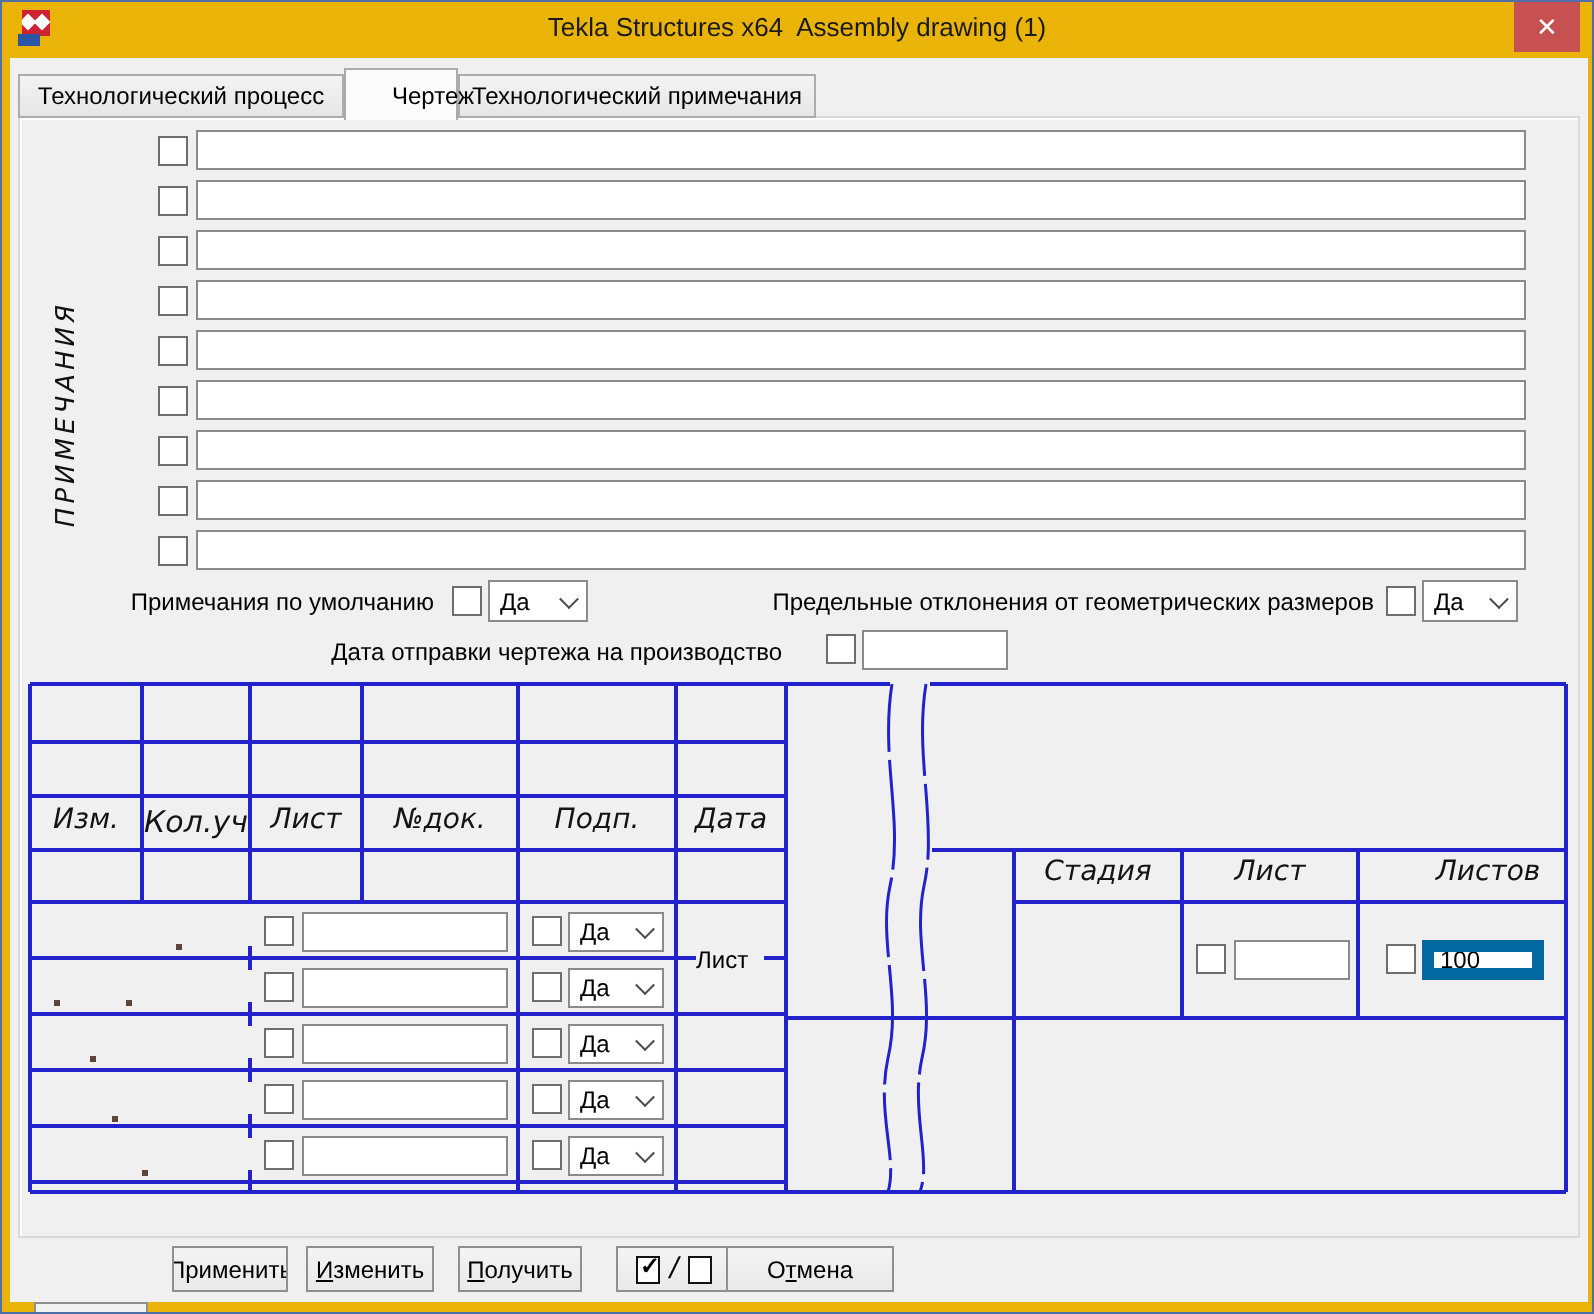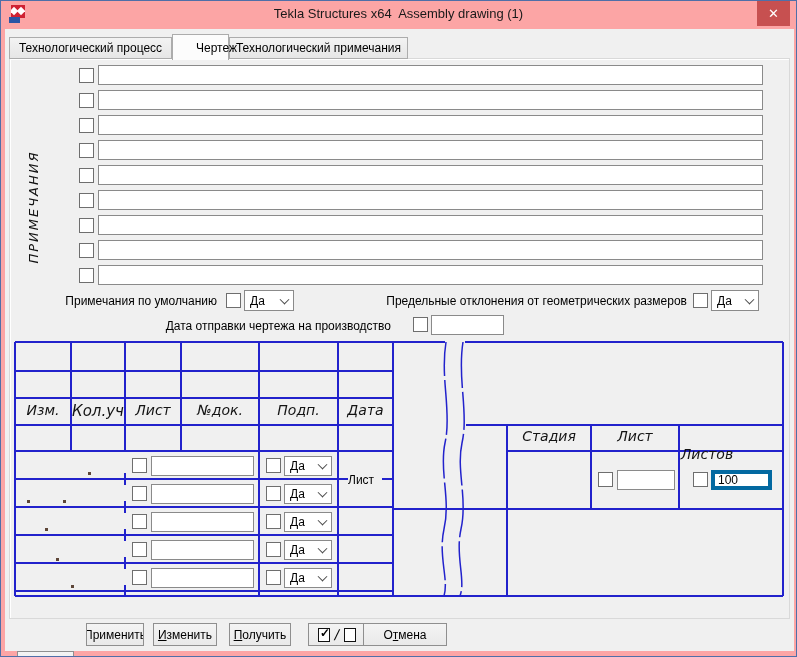--- a/index.html
+++ b/index.html
@@ -1,32 +1,32 @@
 <!DOCTYPE html>
 <html><head>
 <meta charset="utf-8">
 <style>
   html,body{margin:0;padding:0;background:#cfcfcf;}
-  #window{position:relative;width:797px;height:657px;background:#fca5a5;border:1px solid #4f6fa8;box-sizing:border-box;font-family:"Liberation Sans",sans-serif;overflow:hidden;}
+  #window{position:relative;width:797px;height:657px;background:#eab308;border:1px solid #4f6fa8;box-sizing:border-box;font-family:"Liberation Sans",sans-serif;overflow:hidden;}
   #titlebar{position:absolute;left:0;top:0;width:100%;height:28px;}
   #title-text{position:absolute;left:0;top:5px;width:100%;text-align:center;font-size:13px;color:#1a1a1a;white-space:pre;}
   #app-icon{position:absolute;left:8px;top:4px;width:18px;height:19px;}
   #app-icon .red{position:absolute;left:2px;top:0;width:14px;height:13px;background:#cf2233;overflow:hidden;}
   #app-icon .d1,#app-icon .d2{position:absolute;width:6px;height:6px;background:#fff;transform:rotate(45deg);}
   #app-icon .d1{left:0px;top:3px;}  #app-icon .d2{left:7px;top:3px;}
   #app-icon .blue{position:absolute;left:0;top:12px;width:11px;height:6px;background:#2c55a5;}
   #close-btn{position:absolute;right:6px;top:0;width:33px;height:25px;background:#c75050;color:#fff;font-size:13px;display:flex;align-items:center;justify-content:center;cursor:default;}
   #client{position:absolute;left:4px;top:28px;width:789px;height:622px;background:#f0f0f0;}
   
   .tab{position:absolute;top:36px;height:22px;background:linear-gradient(#f3f3f3,#e6e6e6);border:1px solid #acacac;box-sizing:border-box;font-size:12px;color:#000;display:flex;align-items:center;justify-content:center;z-index:2;}
   .tab.active{top:33px;height:26px;background:#fcfcfc;border-bottom:none;z-index:4;}
   #panel{position:absolute;left:8px;top:57px;width:781px;height:561px;background:#f0f0f0;border:1px solid #d9d9d9;box-shadow:inset 1px 1px 0 #ffffff;box-sizing:border-box;z-index:1;}
   .cb{position:absolute;width:13px;height:13px;background:#fff;border:1px solid #6e6e6e;box-sizing:content-box;z-index:6;}
   .txt{position:absolute;border:1px solid #8a8a8a;background:#fff;font:12px "Liberation Sans",sans-serif;padding:0 3px;box-sizing:border-box;z-index:6;outline:none;}
-  .txt.focused{border:4px solid #0369a1;}
+  .txt.focused{border:6px solid #0369a1;}
   .combo{position:absolute;background:#fff;border:1px solid #8a8a8a;box-sizing:border-box;font:12px "Liberation Sans",sans-serif;display:flex;align-items:center;padding-left:5px;z-index:6;}
   .chev{position:absolute;right:5px;top:50%;width:6px;height:6px;border-right:1.4px solid #4a4a4a;border-bottom:1.4px solid #4a4a4a;transform:translateY(-70%) rotate(45deg);}
   .lbl{position:absolute;font-size:12px;color:#000;z-index:5;}
   .gost{position:absolute;font-family:"DejaVu Sans",sans-serif;font-style:italic;font-size:14px;color:#141414;text-align:center;z-index:5;}
   #notes-side-label{position:absolute;left:-27px;top:198px;width:120px;height:16px;font:italic 13px "DejaVu Sans",sans-serif;letter-spacing:2px;color:#111;transform:rotate(-90deg);text-align:center;z-index:5;}
   #grid-svg{position:absolute;left:0;top:338px;z-index:3;}
   .speck{position:absolute;width:3px;height:3px;background:#5d4638;z-index:5;}
   .btn{position:absolute;top:622px;height:23px;background:linear-gradient(#f4f4f4,#e9e9e9);border:1px solid #8f8f8f;box-sizing:border-box;font:12px "Liberation Sans",sans-serif;color:#000;display:flex;align-items:center;justify-content:center;overflow:hidden;white-space:pre;z-index:6;}
   .key{text-decoration:underline;}
   .tgl-box{display:inline-block;width:12px;height:12px;border:1.5px solid #111;background:#fff;position:relative;margin:0 3px;}
@@ -144,21 +144,21 @@
   </svg>
 
   <div class="gost" style="left:14px;top:401px;width:56px;">Изм.</div>
   <div class="gost" style="left:70px;top:401px;width:54px;font-size:15px;">Кол.уч</div>
   <div class="gost" style="left:124px;top:401px;width:56px;">Лист</div>
   <div class="gost" style="left:180px;top:401px;width:78px;">№док.</div>
   <div class="gost" style="left:258px;top:401px;width:79px;">Подп.</div>
   <div class="gost" style="left:337px;top:401px;width:55px;">Дата</div>
   <div class="gost" style="left:506px;top:427px;width:84px;">Стадия</div>
   <div class="gost" style="left:590px;top:427px;width:88px;">Лист</div>
-  <div class="gost" style="left:658px;top:427px;width:96px;margin-top:18px;">Листов</div>
+  <div class="gost" style="left:695px;top:427px;width:96px;">Листов</div>
 
   <span class="speck" style="left:87px;top:471px;"></span>
   <span class="speck" style="left:26px;top:499px;"></span>
   <span class="speck" style="left:62px;top:499px;"></span>
   <span class="speck" style="left:44px;top:527px;"></span>
   <span class="speck" style="left:55px;top:557px;"></span>
   <span class="speck" style="left:70px;top:584px;"></span>
 
   <span class="cb" style="left:131px;top:457px;"></span>
   <input class="txt" style="left: 150px; top: 455px; width: 103px; height: 20px;">

